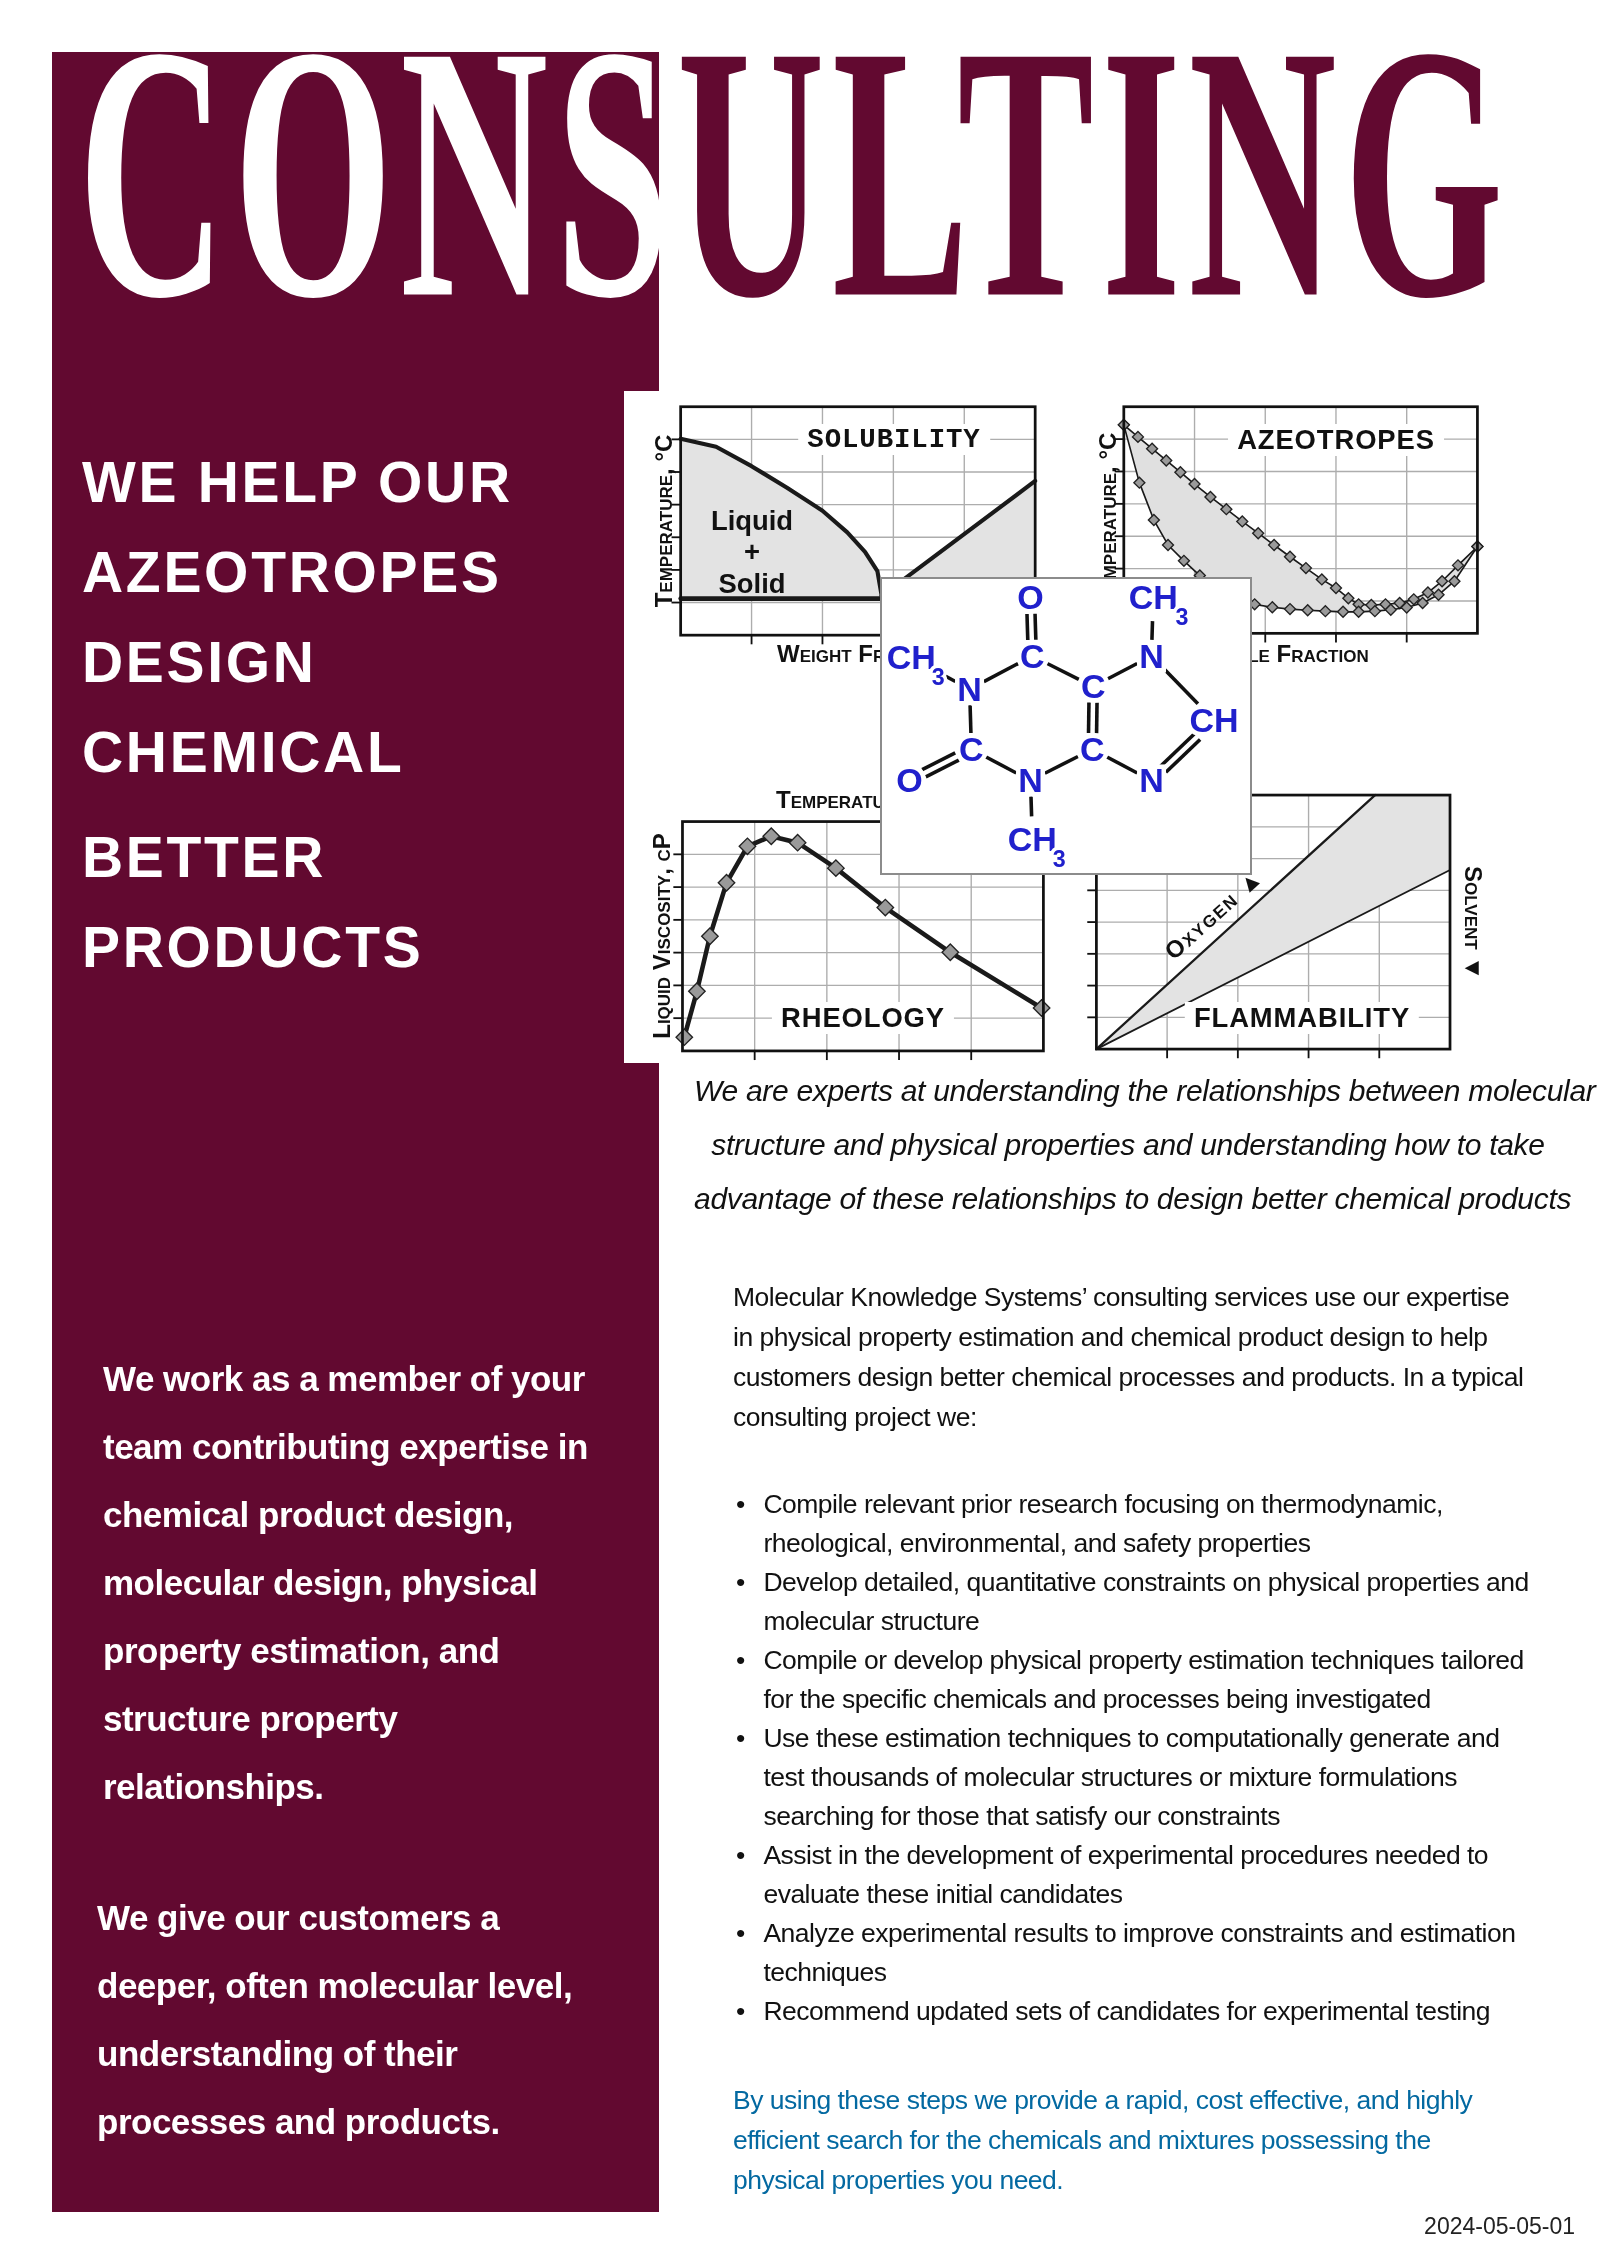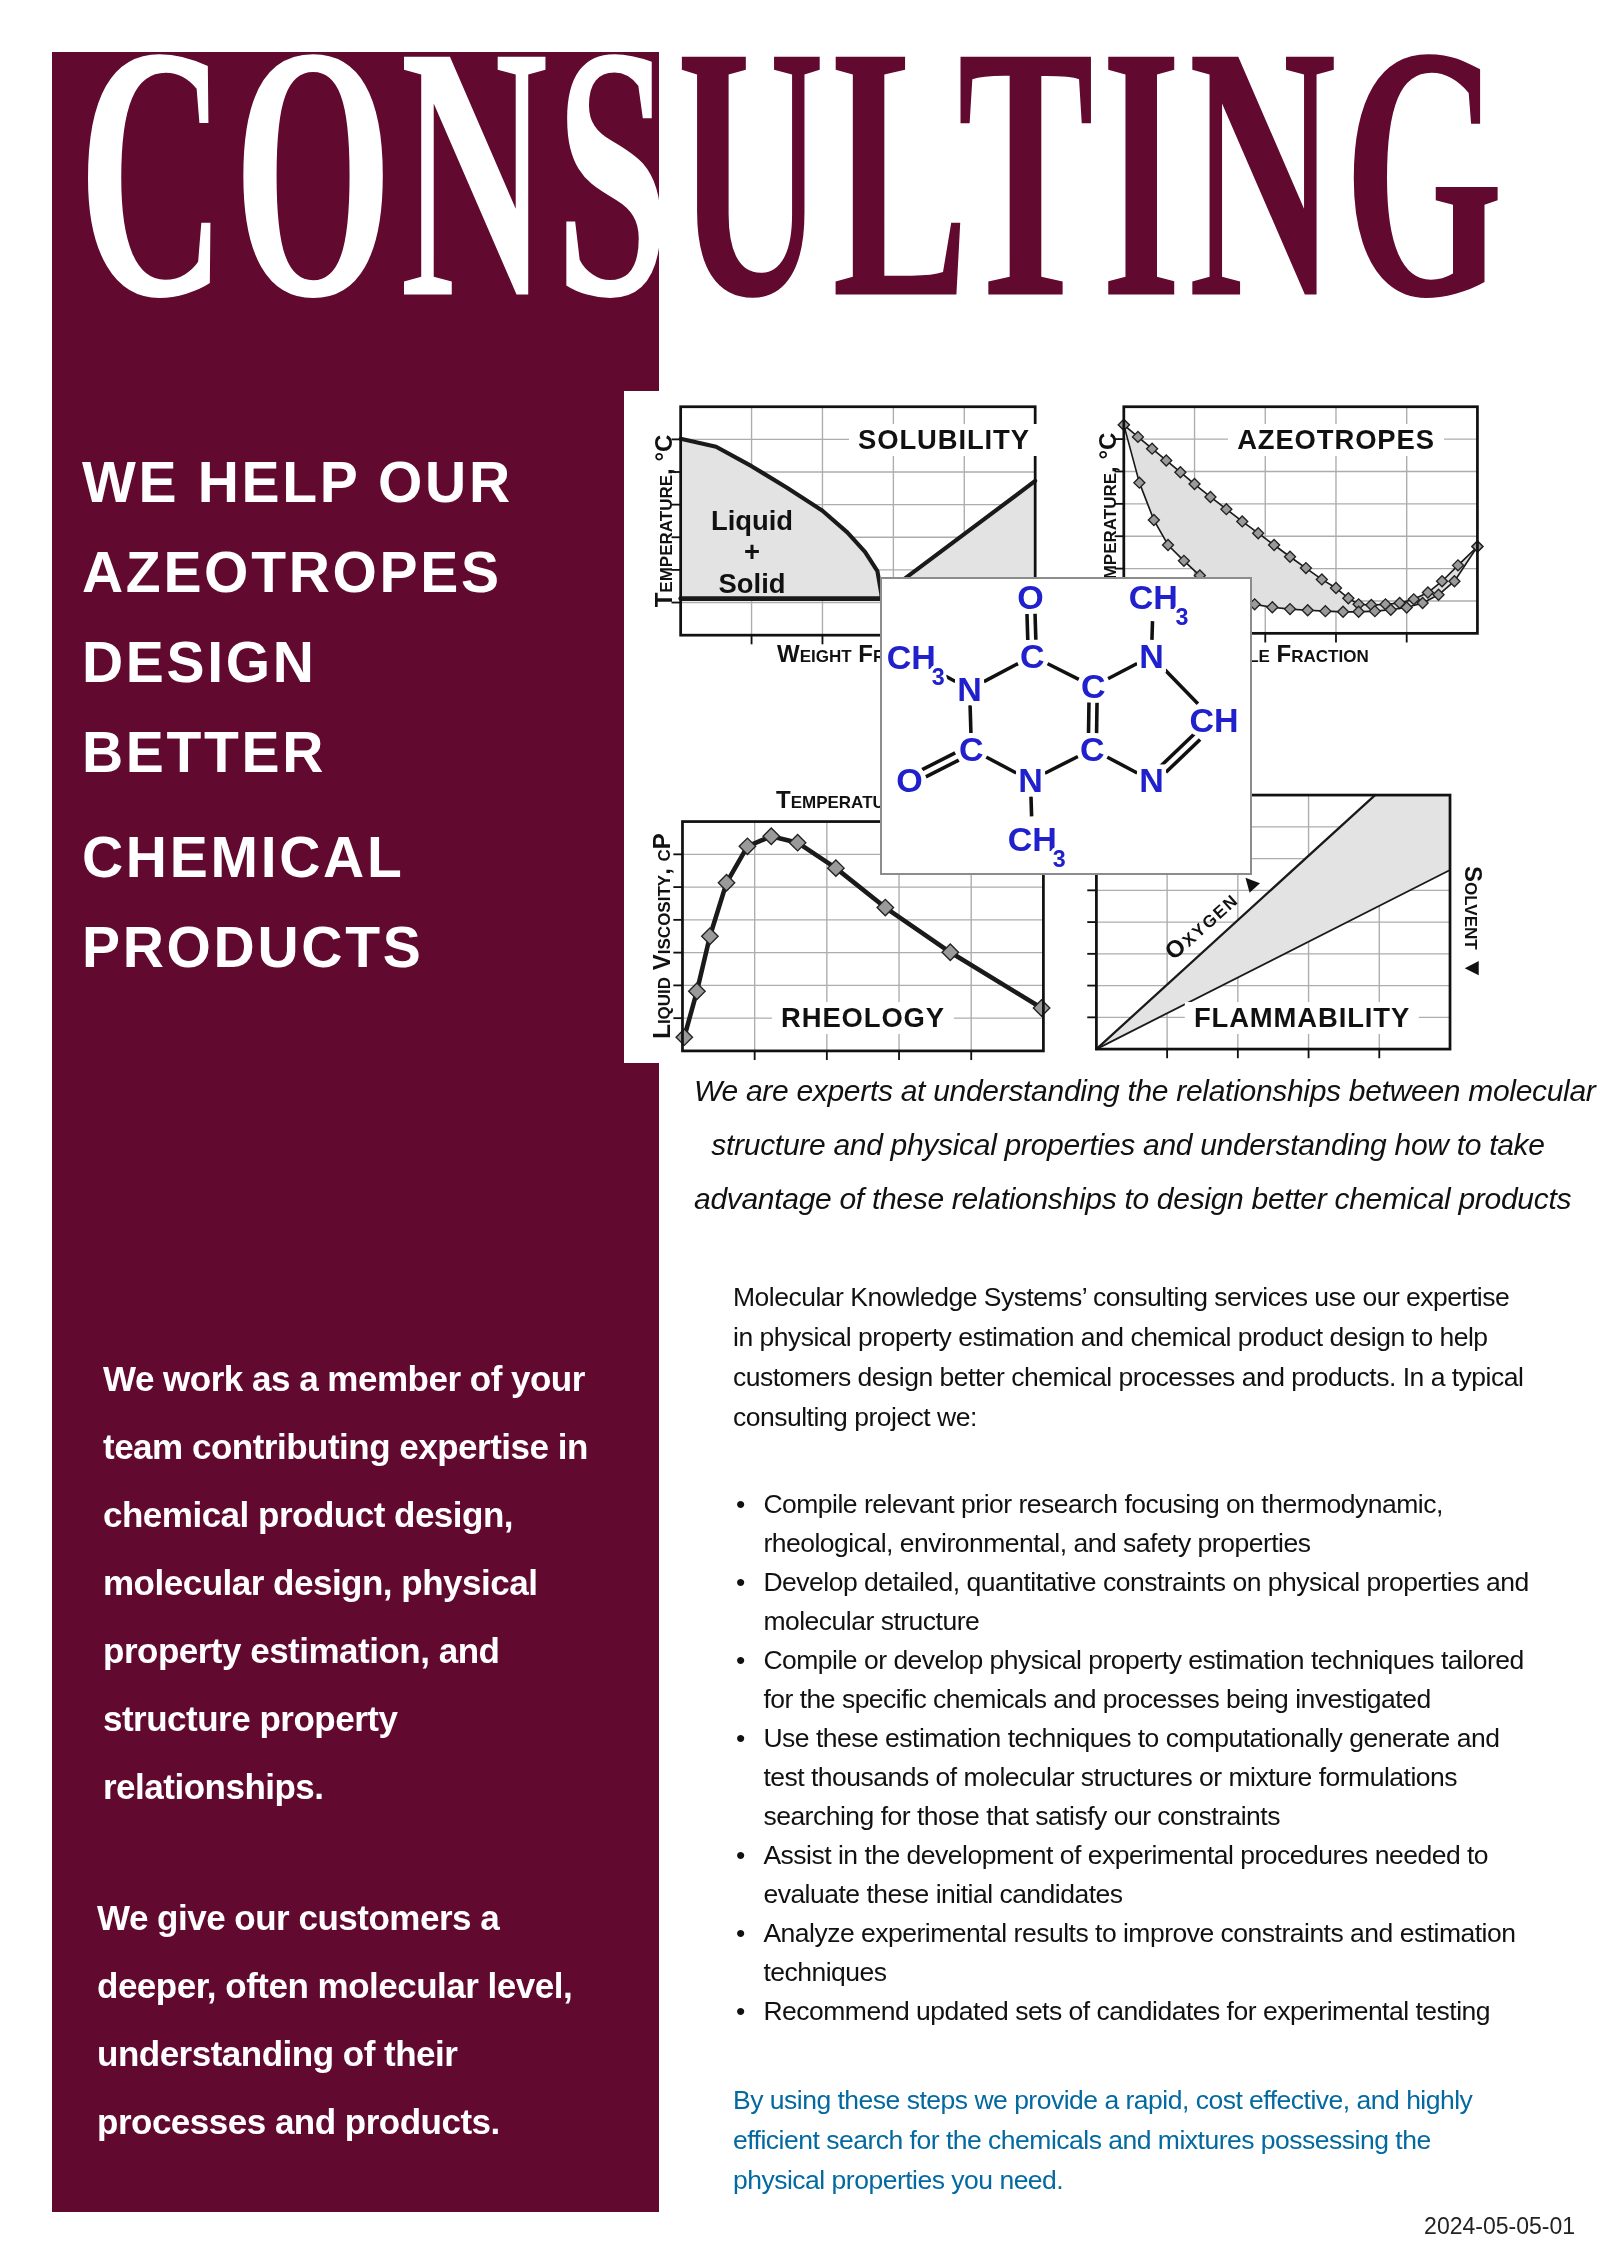--- a/index.html
+++ b/index.html
@@ -217,21 +217,21 @@
       <line x1="1200" y1="1078.5" x2="1587" y2="1078.5" stroke="#adadad" stroke-width="1.5"></line>
       <line x1="1190" y1="1078.5" x2="1200" y2="1078.5" stroke="#111" stroke-width="2"></line>
       <line x1="1200" y1="1113.25" x2="1587" y2="1113.25" stroke="#adadad" stroke-width="1.5"></line>
       <line x1="1190" y1="1113.25" x2="1200" y2="1113.25" stroke="#111" stroke-width="2"></line>
       <polygon points="1200,1148 1504.9560000000001,870 1587,870 1587,952.01" fill="#e3e3e3" stroke="none"></polygon>
       <polyline points="1200,1148 1504.9560000000001,870" fill="none" stroke="#1a1a1a" stroke-width="2.5" stroke-linejoin="round" stroke-linecap="round"></polyline>
       <polyline points="1200,1148 1587,952.01" fill="none" stroke="#1a1a1a" stroke-width="2" stroke-linejoin="round" stroke-linecap="round"></polyline>
       <rect x="1200" y="870" width="387" height="278" fill="none" stroke="#111" stroke-width="3"></rect>
     </svg>
 
-  <div class="chart-title" style="left:944px;top:424px;">SOLUBILITY</div>
+  <div class="chart-title" style="left:894px;top:424px;font-family:Liberation Mono, monospace;">SOLUBILITY</div>
   <div class="chart-title" style="left:1336px;top:424px;">AZEOTROPES</div>
   <div class="chart-title" style="left:863px;top:1002px;">RHEOLOGY</div>
   <div class="chart-title" style="left:1302px;top:1002px;">FLAMMABILITY</div>
 
   <div class="axis-label rot-ccw" style="left:664px;top:521px;">Temperature, °C</div>
   <div class="axis-label rot-ccw" style="left:1108px;top:519px;">Temperature, °C</div>
   <div class="axis-label rot-ccw" style="left:662px;top:936px;">Liquid Viscosity, cP</div>
 
   <div class="axis-label" style="left:777px;top:640px;">Weight Fraction</div>
   <div class="axis-label" style="left:1215px;top:640px;">Mole Fraction</div>
@@ -287,22 +287,22 @@
 
   <div id="title-wrap">
     <div id="title-white" class="title-copy">CONSULTING</div>
     <div id="title-maroon" class="title-copy">CONSULTING</div>
   </div>
 
   <div id="hero">
       <div class="tline">WE HELP OUR</div>
       <div class="tline">AZEOTROPES</div>
       <div class="tline">DESIGN</div>
+      <div class="tline">CHEMICAL</div>
       <div class="tline">BETTER</div>
-      <div class="tline">CHEMICAL</div>
       <div class="tline">PRODUCTS</div>
     </div>
 
   <div id="left-para1" class="left-para">
       <div class="tline">We work as a member of your</div>
       <div class="tline">team contributing expertise in</div>
       <div class="tline">chemical product design,</div>
       <div class="tline">molecular design, physical</div>
       <div class="tline">property estimation, and</div>
       <div class="tline">structure property</div>

